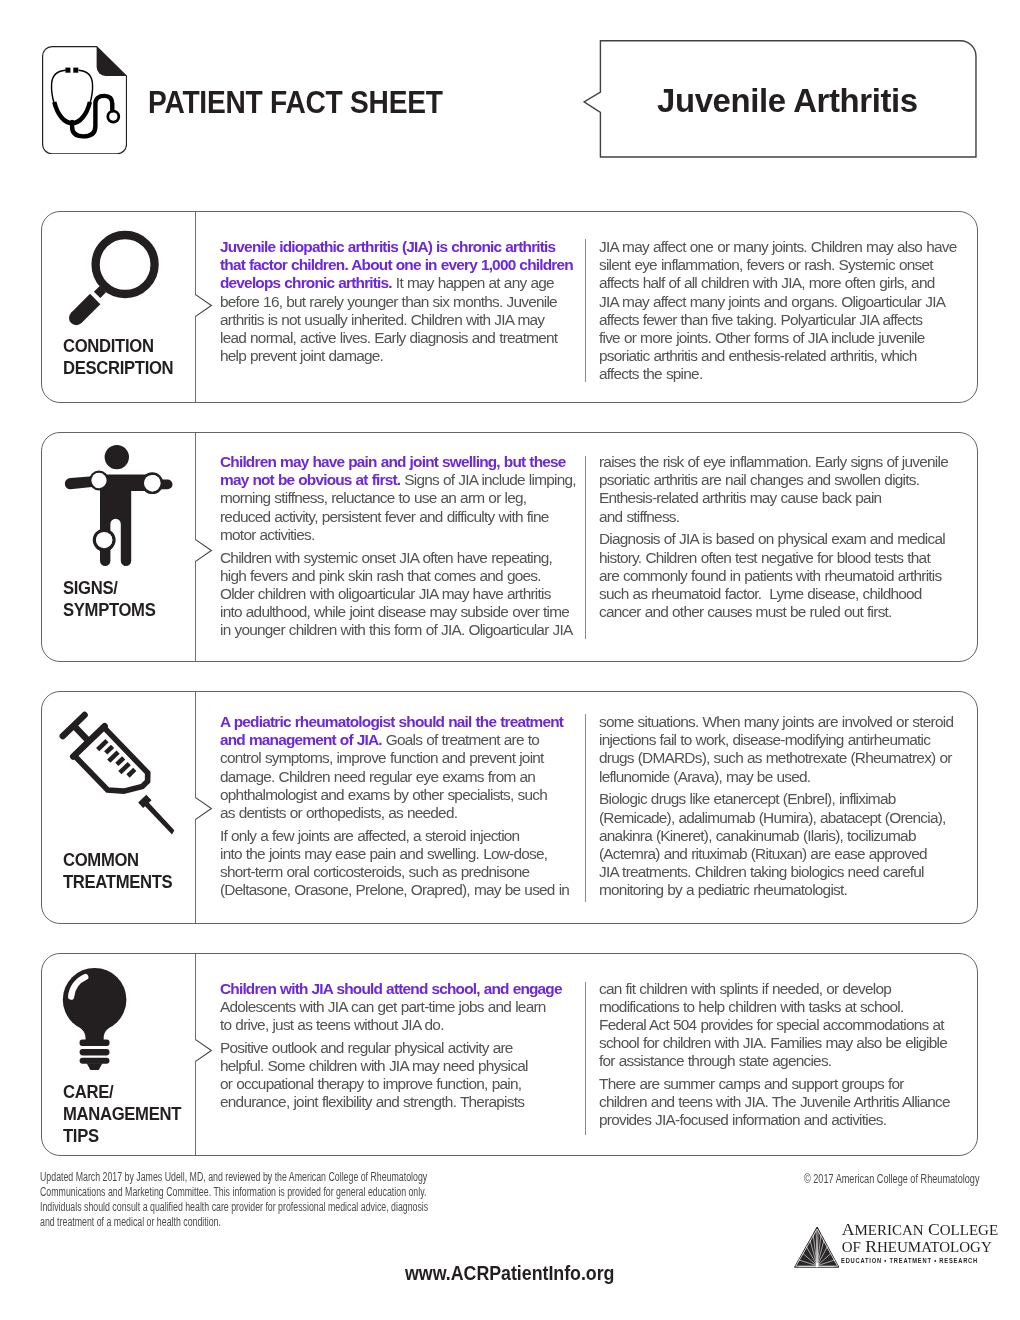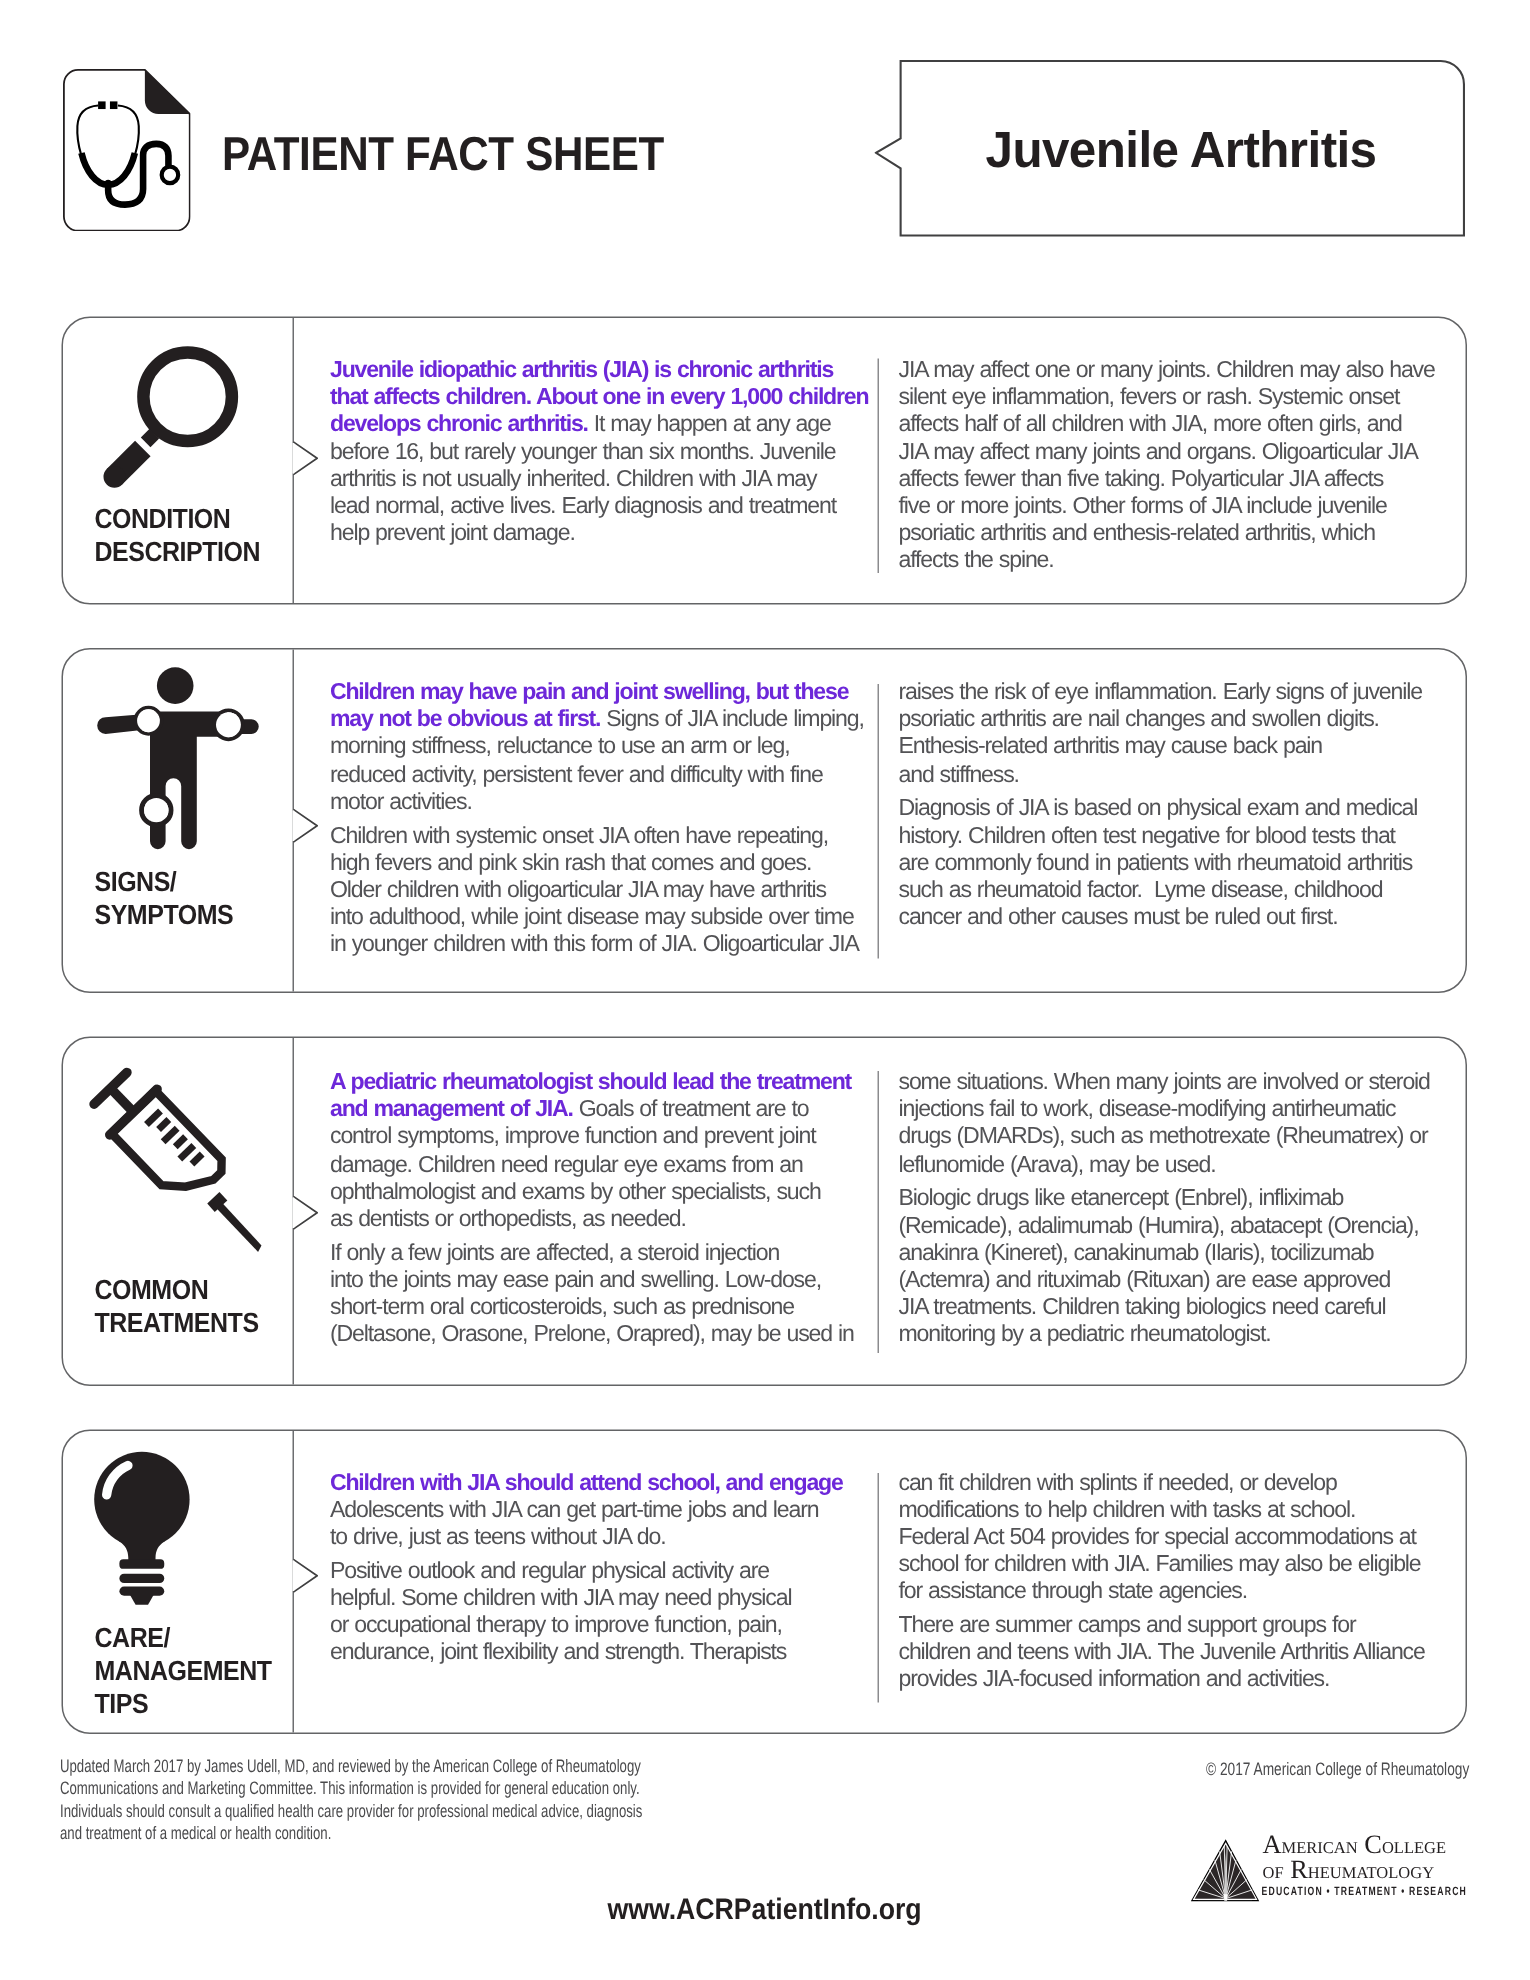--- a/index.html
+++ b/index.html
@@ -38,21 +38,21 @@
   .disclaimer .ln{display:block;white-space:pre;}
   .copyright{position:absolute;left:803.5px;top:1172.4px;width:300px;font-size:12px;line-height:14.97px;color:#4a4a4c;
              white-space:nowrap;transform:scaleX(0.762);transform-origin:left top;}
   .website{position:absolute;left:405.3px;top:1264.2px;font-size:19.8px;line-height:19.8px;font-weight:bold;color:#231f20;
            letter-spacing:-0.03px;white-space:nowrap;transform:scaleX(0.9);transform-origin:left top;}
   .acr-logo{position:absolute;left:789px;top:1222px;width:190px;height:46px;}
   .acr-tri{position:absolute;left:1.3px;top:0;width:50px;height:46px;}
   .acr-words{position:absolute;left:52.7px;top:0;font-family:"Liberation Serif",serif;color:#231f20;white-space:nowrap;}
   .acr-l1{position:absolute;left:0;top:-1.2px;font-size:17.6px;line-height:17.6px;}
   .acr-l2{position:absolute;left:0;top:15.8px;font-size:17.6px;line-height:17.6px;}
-  .acr-words .sc{font-size:11px;}
+  .acr-words .sc{font-size:15px;}
   .acr-tag{position:absolute;left:51.6px;top:33.8px;font-family:"Liberation Sans",sans-serif;font-weight:bold;
            font-size:8px;letter-spacing:1.1px;color:#231f20;white-space:nowrap;
            transform:scaleX(0.72);transform-origin:left top;}
 </style>
 </head>
 <body>
 
 <div class="page">
 
   <div class="header">
@@ -94,21 +94,21 @@
           </svg>
         </div>
         <div class="sec-label" style="top:122.60000000000001px">
           <div>CONDITION</div>
           <div>DESCRIPTION</div>
         </div>
         <div class="mid-divider" style="left:543px;top:26.7px;height:143.3px;"></div>
         <div class="col colL" style="top:26px">
           <p>
             <span class="ln"><b>Juvenile idiopathic arthritis (JIA) is chronic arthritis</b></span>
-            <span class="ln"><b>that affects children. About one in every 1,000 children</b></span>
+            <span class="ln"><b>that factor children. About one in every 1,000 children</b></span>
             <span class="ln"><b>develops chronic arthritis.</b> It may happen at any age</span>
             <span class="ln">before 16, but rarely younger than six months. Juvenile</span>
             <span class="ln">arthritis is not usually inherited. Children with JIA may</span>
             <span class="ln">lead normal, active lives. Early diagnosis and treatment</span>
             <span class="ln">help prevent joint damage.</span>
           </p>
         </div>
         <div class="col colR" style="top:26px">
           <p>
             <span class="ln">JIA may affect one or many joints. Children may also have</span>
@@ -207,21 +207,21 @@
             </g>
           </svg>
         </div>
         <div class="sec-label" style="top:157px">
           <div>COMMON</div>
           <div>TREATMENTS</div>
         </div>
         <div class="mid-divider" style="left:543px;top:21.9px;height:188.3px;"></div>
         <div class="col colL" style="top:21px">
           <p>
-            <span class="ln"><b>A pediatric rheumatologist should lead the treatment</b></span>
+            <span class="ln"><b>A pediatric rheumatologist should nail the treatment</b></span>
             <span class="ln"><b>and management of JIA.</b> Goals of treatment are to</span>
             <span class="ln">control symptoms, improve function and prevent joint</span>
             <span class="ln">damage. Children need regular eye exams from an</span>
             <span class="ln">ophthalmologist and exams by other specialists, such</span>
             <span class="ln">as dentists or orthopedists, as needed.</span>
           </p>
           <p>
             <span class="ln">If only a few joints are affected, a steroid injection</span>
             <span class="ln">into the joints may ease pain and swelling. Low-dose,</span>
             <span class="ln">short-term oral corticosteroids, such as prednisone</span>

